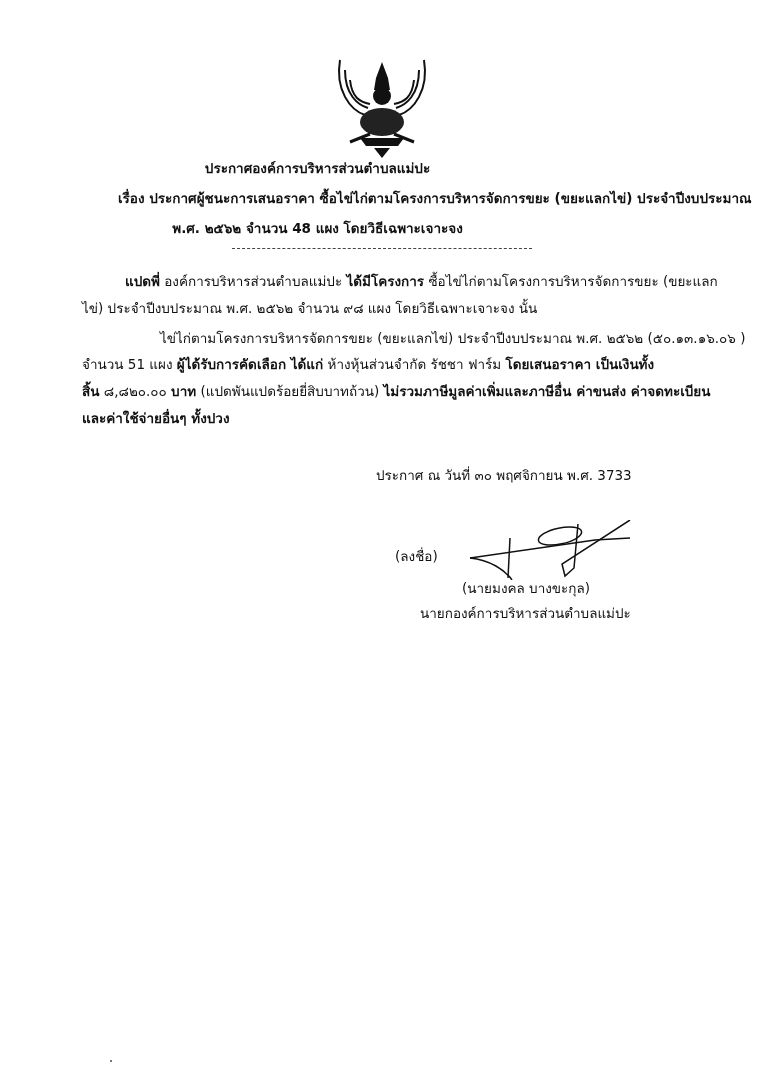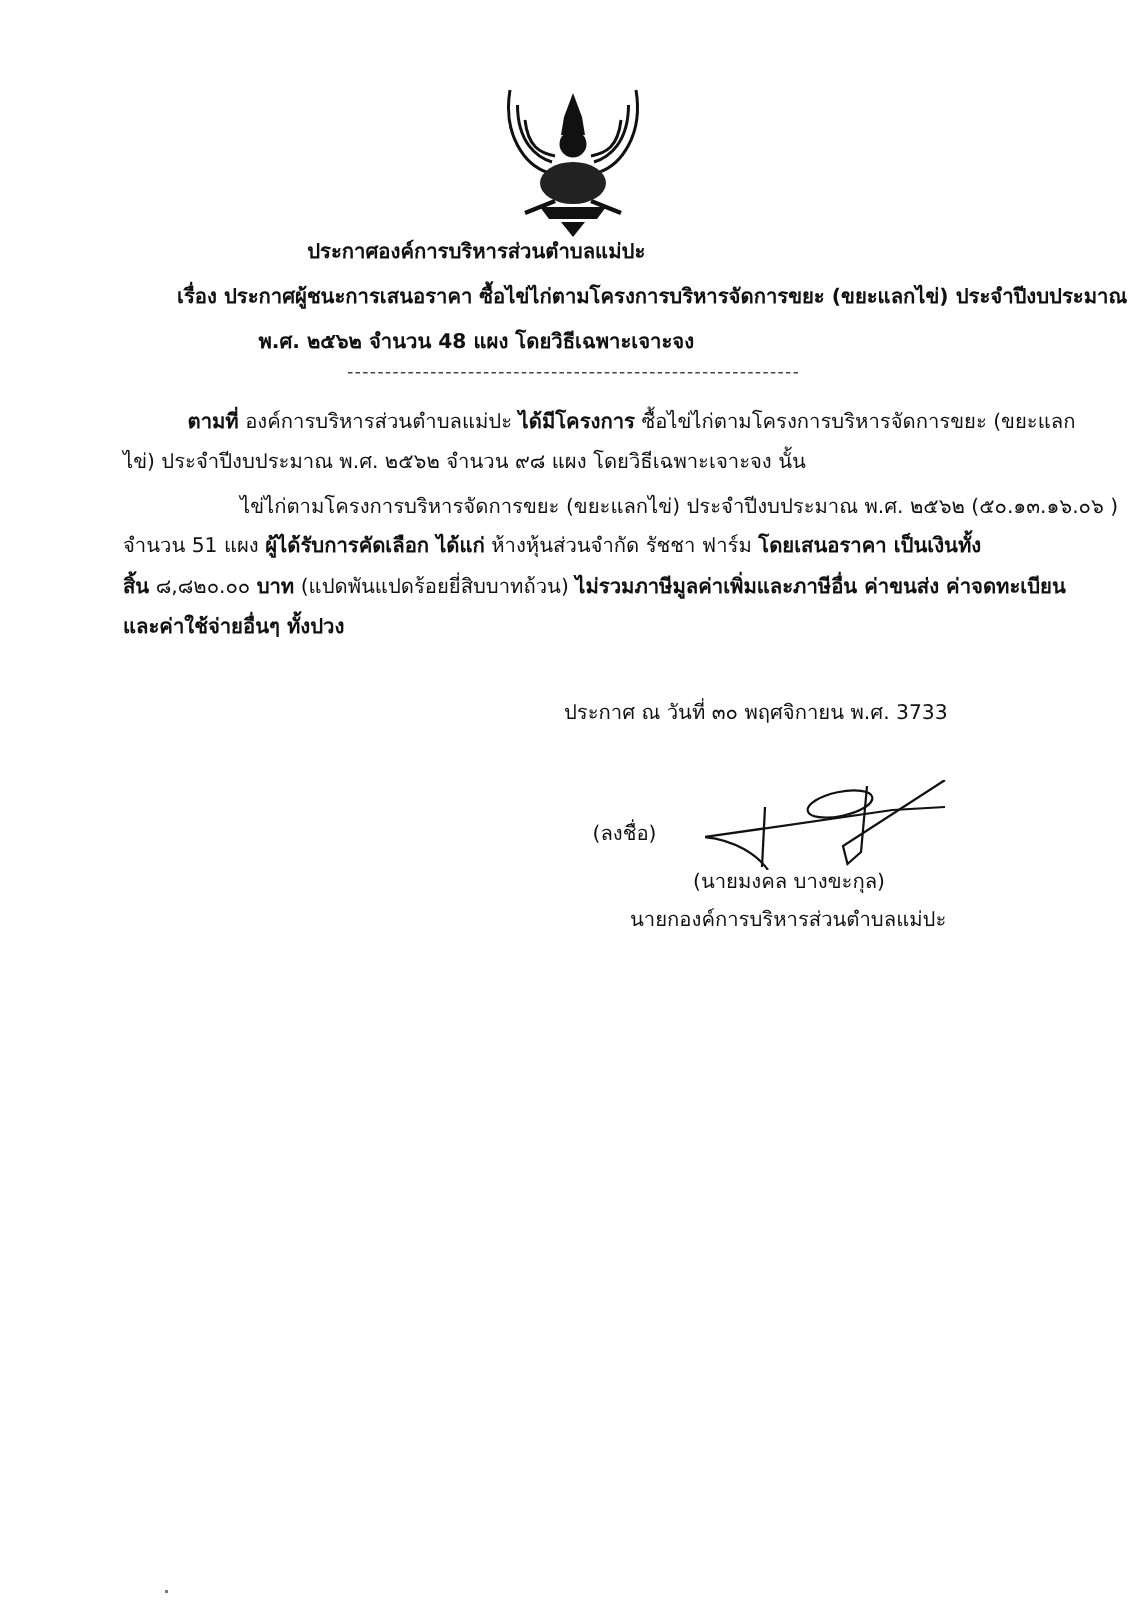--- a/index.html
+++ b/index.html
@@ -39,21 +39,21 @@
 
 <div class="line b" style="left:94px; top:188px;margin-left:24px;">
   <span>เรื่อง</span>
   <span>ประกาศผู้ชนะการเสนอราคา ซื้อไข่ไก่ตามโครงการบริหารจัดการขยะ (ขยะแลกไข่) ประจำปีงบประมาณ</span>
 </div>
 <div class="line center b" style="top:218px;">พ.ศ. ๒๕๖๒ จำนวน 48 แผง โดยวิธีเฉพาะเจาะจง</div>
 
 <div class="dash"></div>
 
 <div class="line" style="left:125px; top:271px;">
-  <span class="b">ตามที่</span>
+  <span class="b">แปดพี่</span>
   <span>องค์การบริหารส่วนตำบลแม่ปะ</span>
   <span class="b">ได้มีโครงการ</span>
   <span>ซื้อไข่ไก่ตามโครงการบริหารจัดการขยะ (ขยะแลก</span>
 </div>
 <div class="line" style="left:82px; top:298px;">ไข่) ประจำปีงบประมาณ พ.ศ. ๒๕๖๒ จำนวน ๙๘ แผง โดยวิธีเฉพาะเจาะจง  นั้น</div>
 
 <div class="line" style="left:125px; top:328px;margin-left:35px;">ไข่ไก่ตามโครงการบริหารจัดการขยะ (ขยะแลกไข่) ประจำปีงบประมาณ พ.ศ. ๒๕๖๒ (๕๐.๑๓.๑๖.๐๖ )</div>
 <div class="line" style="left:82px; top:354px;">
   <span>จำนวน 51 แผง</span>
   <span class="b">ผู้ได้รับการคัดเลือก ได้แก่</span>

